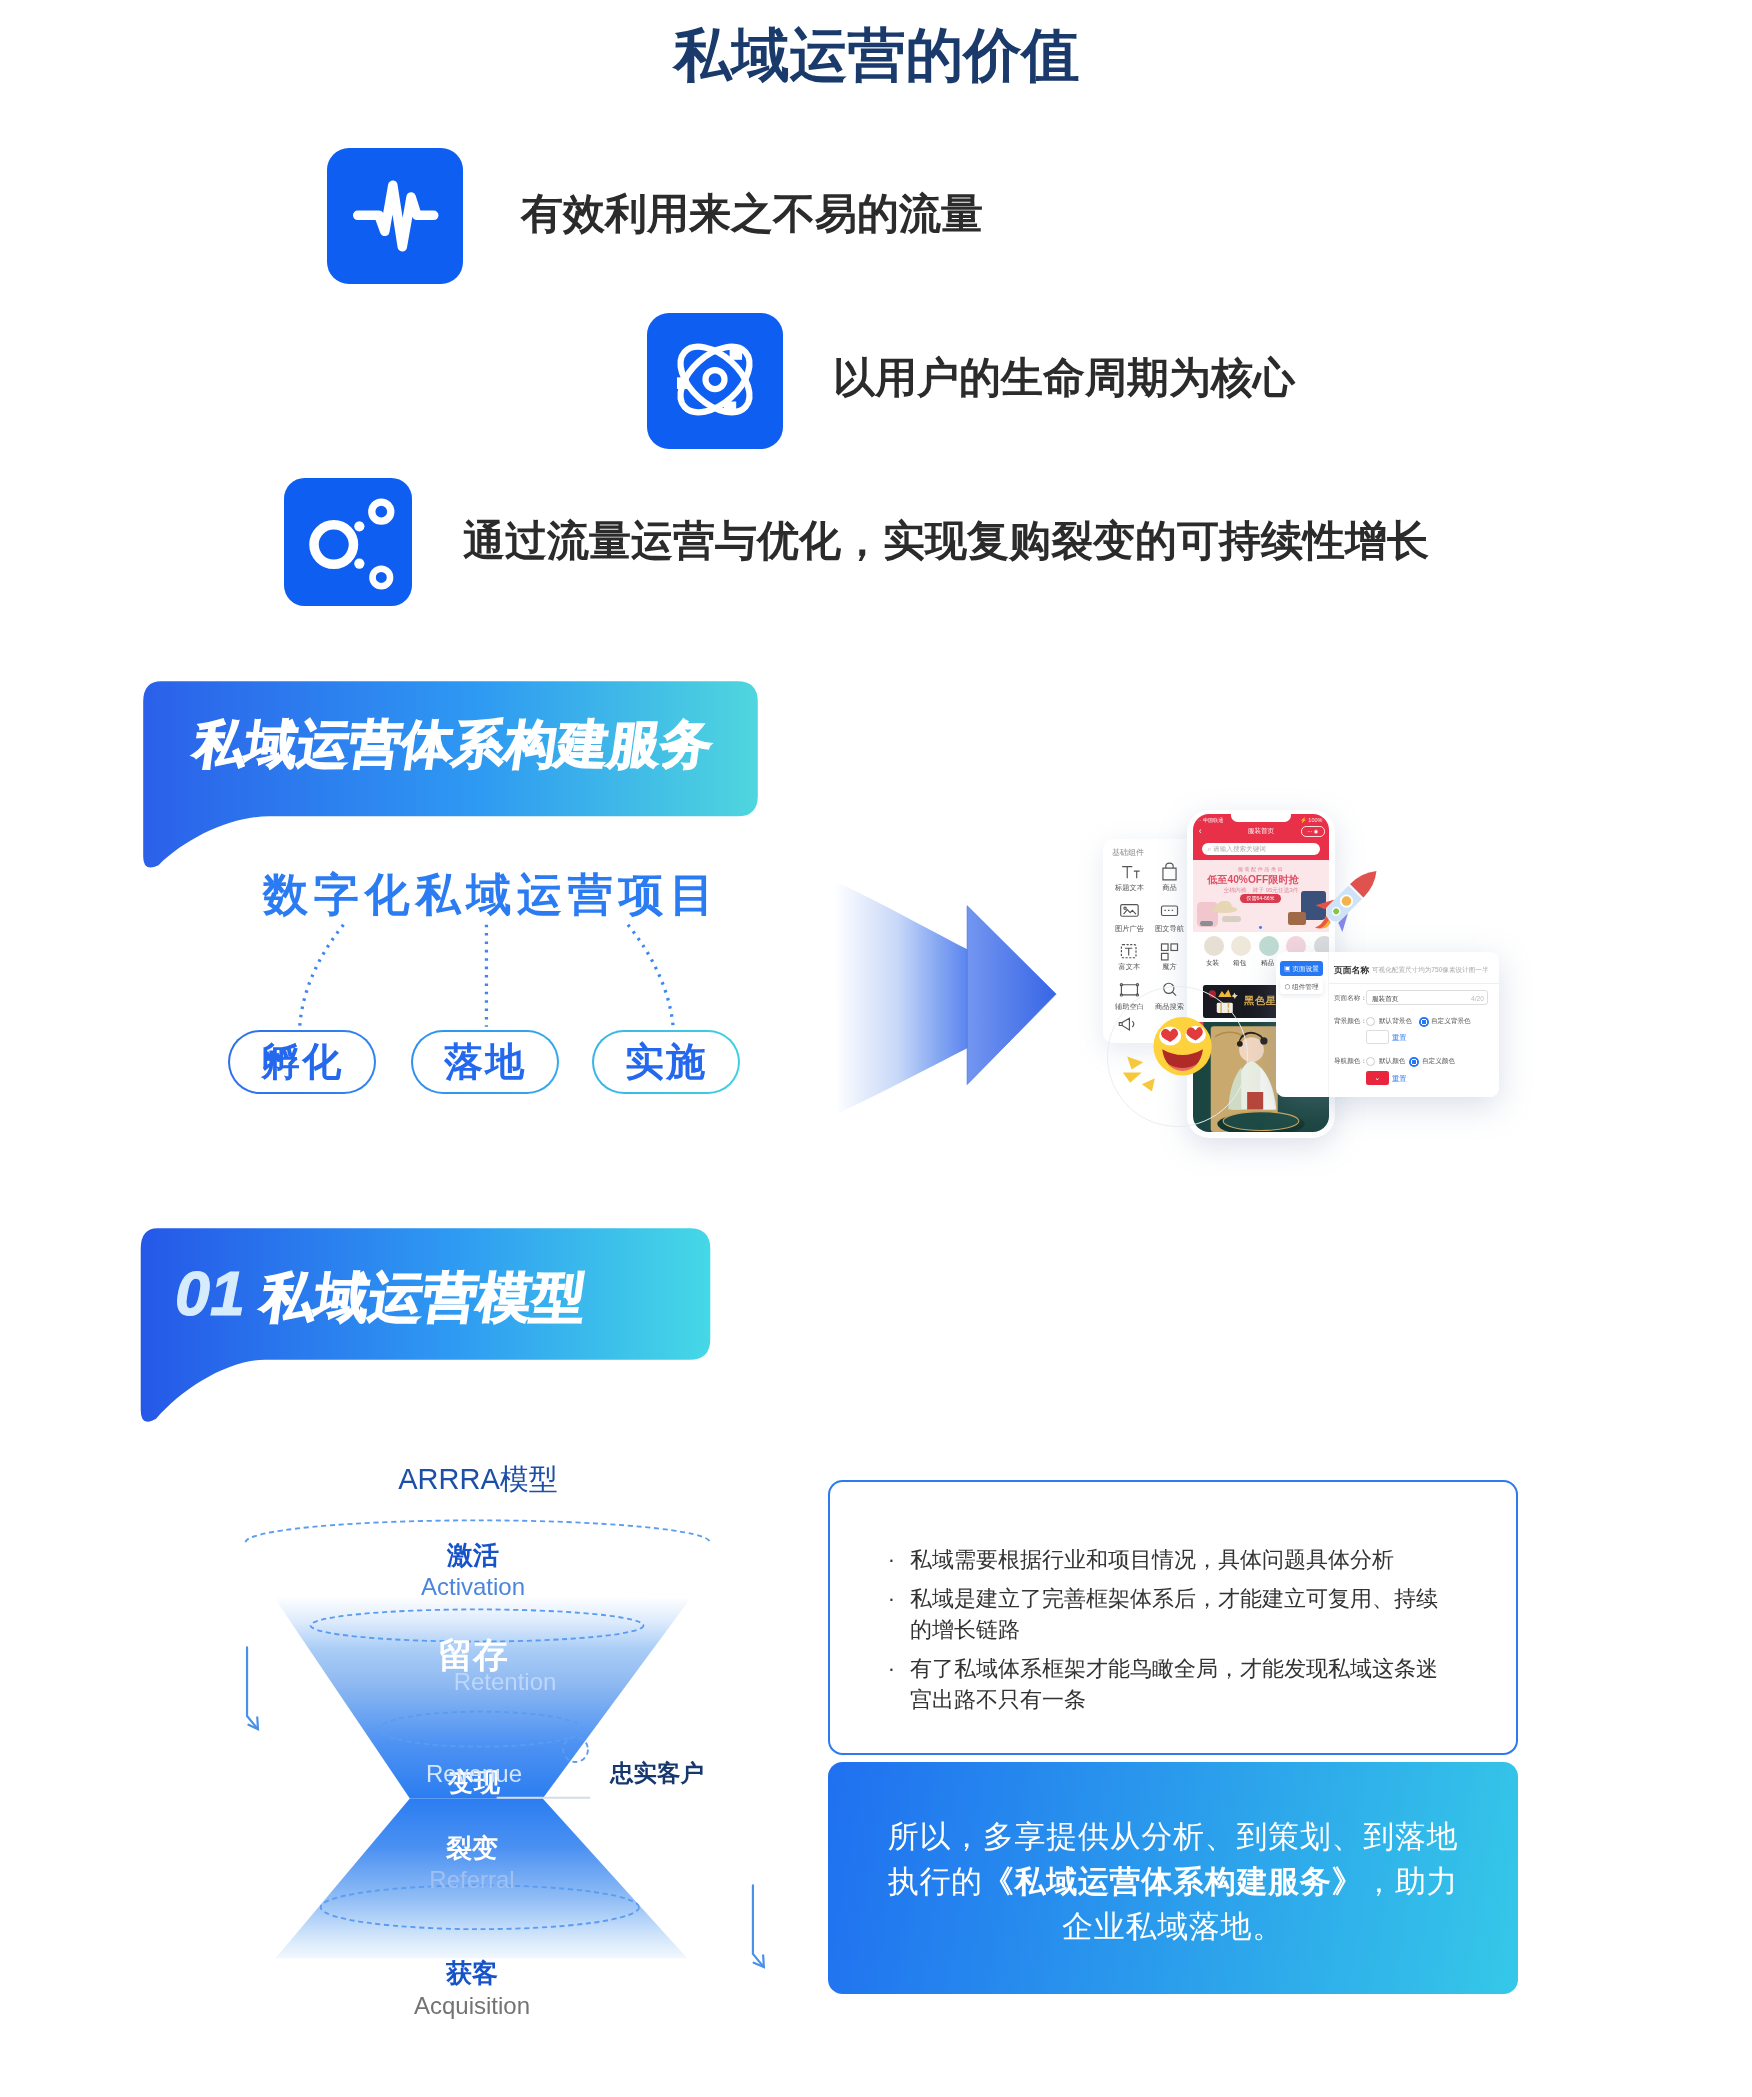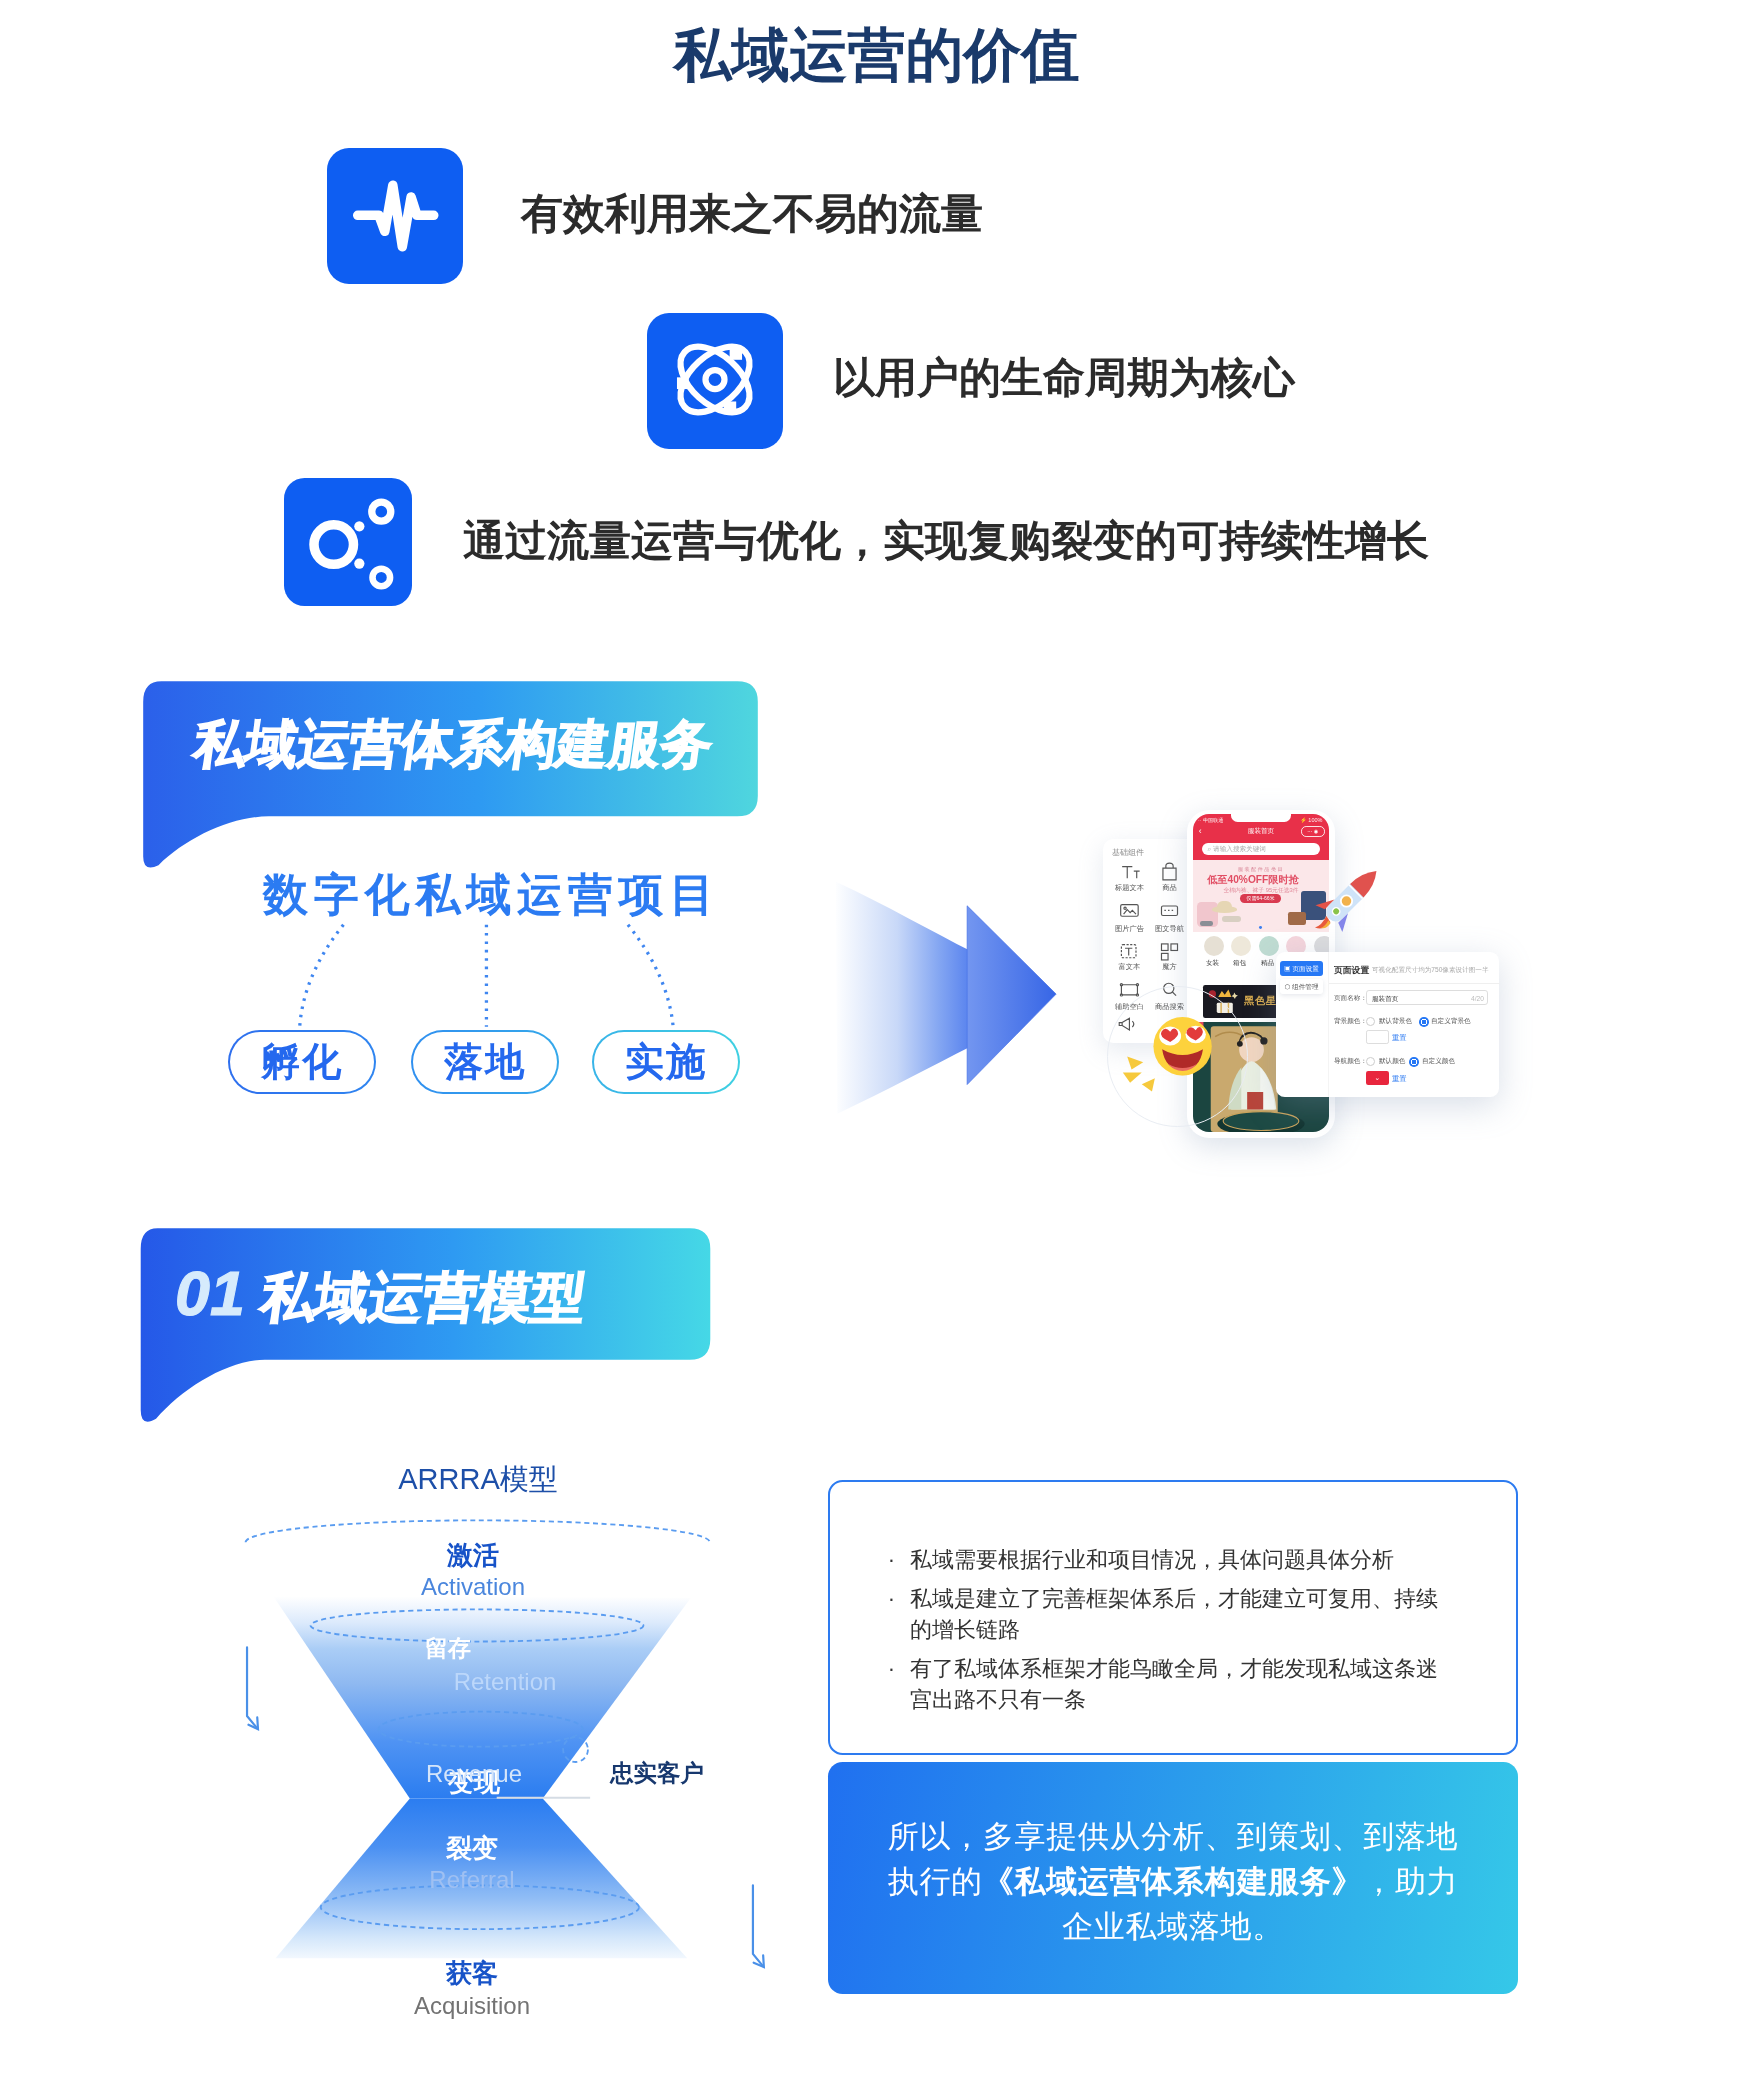--- a/index.html
+++ b/index.html
@@ -257,21 +257,21 @@
   <ellipse cx="108" cy="32" rx="14" ry="12" fill="#fff"></ellipse>
   <path d="M73,28 q-7,-8 -12,0 q-4,7 12,14 q14,-8 10,-15 q-5,-7 -10,1 z" fill="#e23b3b"></path>
   <path d="M108,26 q-7,-8 -12,0 q-4,7 12,14 q13,-8 9,-15 q-4,-7 -9,1 z" fill="#e23b3b"></path>
   <path d="M62,52 q28,16 56,0 q-4,28 -28,28 q-24,0 -28,-28 z" fill="#b02a28"></path>
   <path d="M70,72 q20,12 40,0 q-8,10 -20,10 q-12,0 -20,-10 z" fill="#e86a60"></path>
 </svg>
 
 <div class="abs" style="left:1276px;top:952px;width:223px;height:145px;background:#fff;border-radius:8.8px;box-shadow:0 8.8px 33px rgba(130,150,180,.30);"></div>
 <div class="abs" style="left:1280px;top:961px;width:43px;height:15.3px;background:#2678f5;border-radius:2.9px;color:#fff;font-size:6.6px;text-align:center;line-height:15.3px;">▣ 页面设置</div>
 <div class="abs" style="left:1280px;top:979px;width:43px;height:15.3px;background:#fff;border-radius:2.9px;color:#555;font-size:6.6px;text-align:center;line-height:15.3px;box-shadow:0 1.5px 5.8px rgba(150,160,180,.25);">⬡ 组件管理</div>
-<div class="abs" style="left:1334px;top:965px;font-size:8.8px;font-weight:bold;color:#333;">页面设置</div>
+<div class="abs" style="left:1334px;top:965px;font-size:8.8px;font-weight:bold;color:#333;">页面名称</div>
 <div class="abs" style="left:1372px;top:966px;font-size:6.6px;color:#a8a8a8;">可视化配置尺寸均为750像素设计图一半</div>
 <div class="abs" style="left:1328px;top:983px;width:172px;height:0.7px;background:#efefef;"></div>
 <div class="abs" style="left:1328px;top:952px;width:0.7px;height:145px;background:#f4f4f4;"></div>
 <div class="abs" style="left:1334px;top:994px;font-size:6.6px;color:#555;">页面名称：</div>
 <div class="abs" style="left:1366px;top:990px;width:122px;height:15.3px;border:0.7px solid #ddd;border-radius:2.9px;box-sizing:border-box;"></div>
 <div class="abs" style="left:1372px;top:995px;font-size:6.6px;color:#333;">服装首页</div>
 <div class="abs" style="left:1471px;top:995px;font-size:6.6px;color:#bbb;">4/20</div>
 <div class="abs" style="left:1334px;top:1017px;font-size:6.6px;color:#555;">背景颜色：</div>
 <div class="abs" style="left:1366px;top:1017px;width:8.8px;height:8.8px;border:1.1px solid #ccc;border-radius:50%;box-sizing:border-box;"></div>
 <div class="abs" style="left:1379px;top:1017px;font-size:6.6px;color:#555;">默认背景色</div>
@@ -331,21 +331,21 @@
   </g>
   <g fill="none" stroke="#4a90e8" stroke-width="3" stroke-linecap="round">
     <path d="M338,2256 L338,2350 L352,2367"></path>
     <path d="M340,2362 L353,2368 L352,2352"></path>
     <path d="M1031,2582 L1031,2676 L1045,2693"></path>
     <path d="M1032,2688 L1046,2694 L1045,2678"></path>
   </g>
 </svg>
 <div class="abs fl" style="left:473px;top:1542px;font-size:26px;color:#1753c8;">激活</div>
 <div class="abs fe" style="left:473px;top:1575px;font-size:24px;color:#4a86dd;">Activation</div>
-<div class="abs fl" style="left:448px;top:1637px;font-size:23px;color:#ffffff;">留存</div>
+<div class="abs fl" style="left:473px;top:1637px;font-size:35px;color:#ffffff;">留存</div>
 <div class="abs fe" style="left:473px;top:1670px;font-size:24px;color:#bcd7fa;margin-left:32px;">Retention</div>
 <div class="abs fl" style="left:474px;top:1729px;font-size:26px;color:#ffffff;margin-top:40px;">变现</div>
 <div class="abs fe" style="left:474px;top:1762px;font-size:24px;color:#d5e5fa;">Revenue</div>
 <div class="abs fl" style="left:472px;top:1835px;font-size:26px;color:#ffffff;">裂变</div>
 <div class="abs fe" style="left:472px;top:1868px;font-size:24px;color:#9fc0f2;">Referral</div>
 <div class="abs fl" style="left:472px;top:1960px;font-size:26px;color:#1753c8;">获客</div>
 <div class="abs fe" style="left:472px;top:1994px;font-size:24px;color:#737373;">Acquisition</div>
 <div class="abs" style="left:657px;top:1757px;transform:translateX(-50%);font-size:23.4px;font-weight:600;color:#17386e;white-space:nowrap;">忠实客户</div>
 
 <div class="abs" style="left:828px;top:1480px;width:690px;height:275px;border:2.2px solid #2d7bf0;border-radius:14.6px;background:#fff;box-sizing:border-box;"></div>

